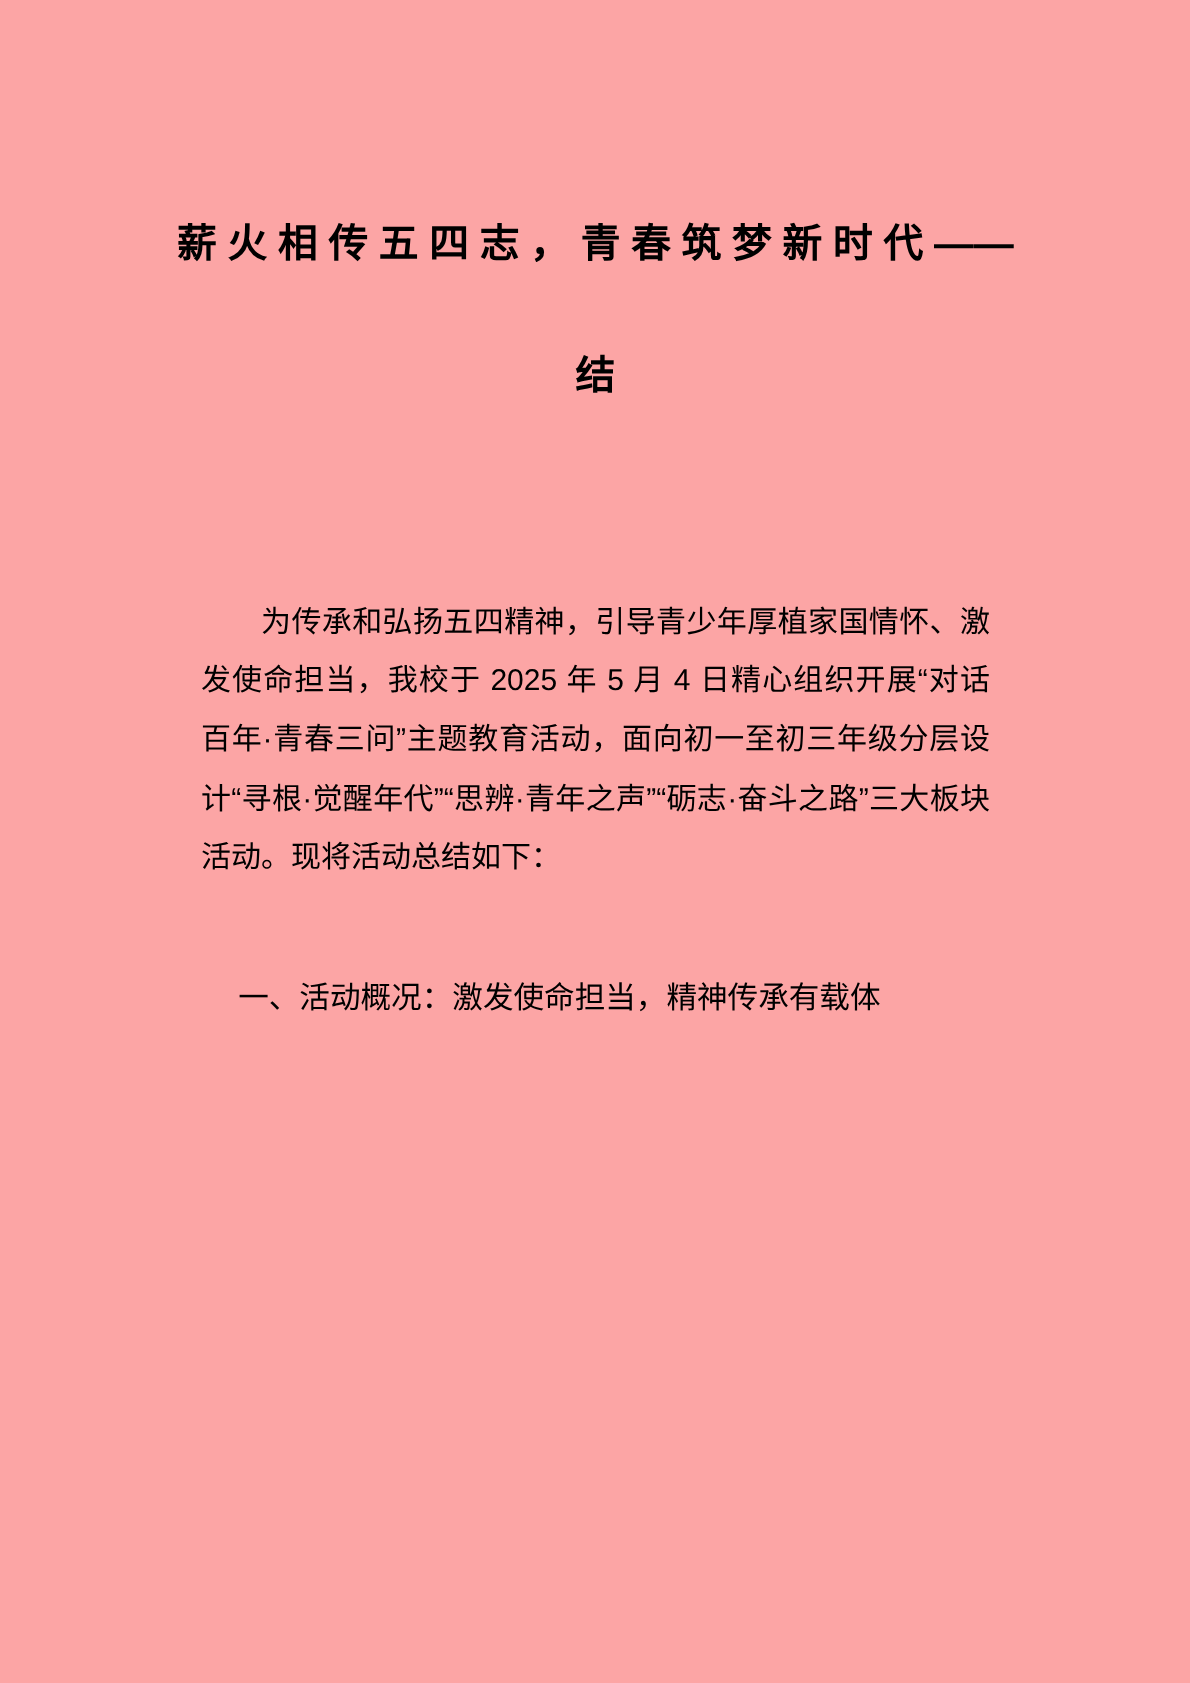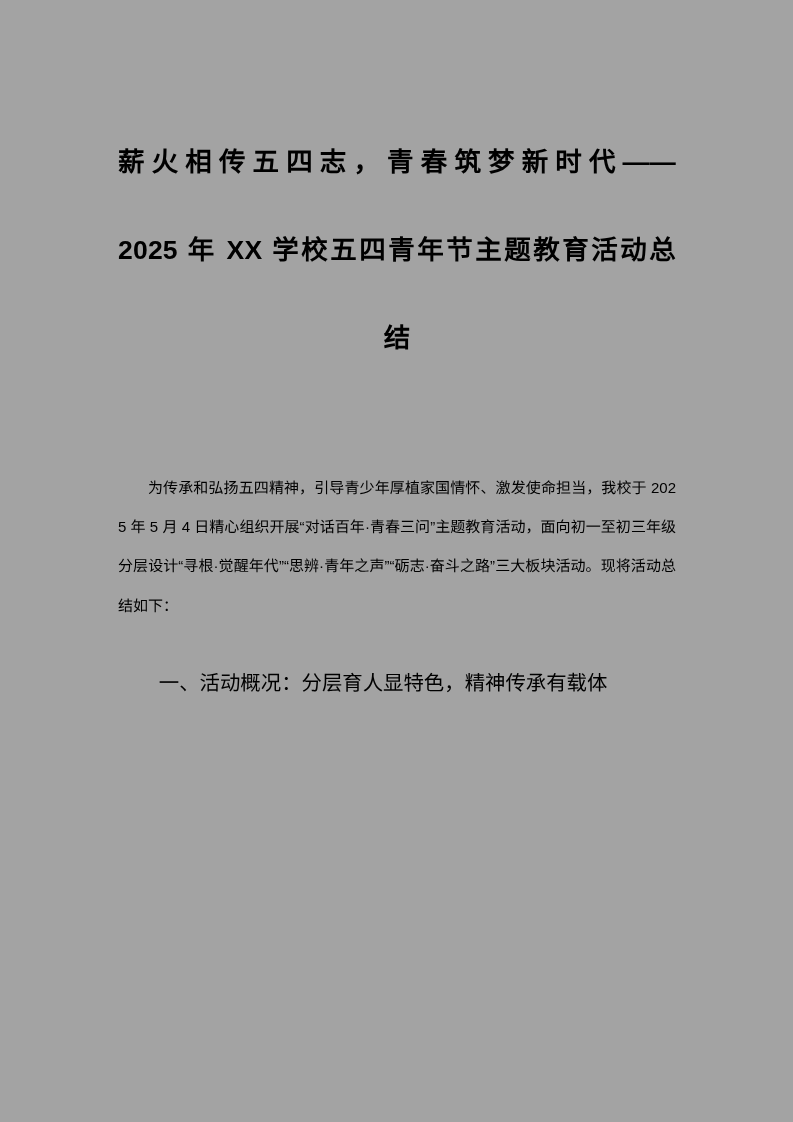--- a/index.html
+++ b/index.html
@@ -14,21 +14,21 @@
     position: relative;
     overflow: hidden;
     font-family: "Liberation Sans", "DejaVu Sans", sans-serif;
     color: #000000;
     -webkit-font-smoothing: antialiased;
   }
 
   .page {
     position: absolute;
     inset: 0;
-    background: #a3a3a3;
+    background: #fca5a5;
   }
 
   
   .content {
     position: absolute;
     left: 118px;
     top: 0;
     width: 558px;   
   }
 
@@ -51,22 +51,22 @@
     text-align-last: justify;
     text-justify: inter-character;
   }
   .doc-title .t-line.t-last {
     text-align: center;
     text-align-last: center;
   }
 
   
   .para {
-    margin: 0;
-    font-size: 15px;
+    margin: 16px;
+    font-size: 20px;
     line-height: 39.2px;
     text-align: justify;
     text-align-last: left;
     text-justify: inter-ideograph;
     word-break: break-all;
     letter-spacing: 0px;
   }
   .para.indent {
     text-indent: 2em;
   }
@@ -85,29 +85,28 @@
   }
 </style>
 </head>
 <body>
 
 <div class="page">
   <div class="content">
 
     <h1 class="doc-title">
       <span class="t-line">薪火相传五四志，青春筑梦新时代——</span>
-      <span class="t-line">2025 年 XX 学校五四青年节主题教育活动总</span>
       <span class="t-line t-last">结</span>
     </h1>
 
     <div class="spacer-lg"></div>
 
     <p class="para indent">为传承和弘扬五四精神，引导青少年厚植家国情怀、激发使命担当，我校于 2025 年 5 月 4 日精心组织开展“对话百年·青春三问”主题教育活动，面向初一至初三年级分层设计“寻根·觉醒年代”“思辨·青年之声”“砺志·奋斗之路”三大板块活动。现将活动总结如下：</p>
 
     <div class="spacer-md"></div>
 
-    <p class="heading">一、活动概况：分层育人显特色，精神传承有载体</p>
+    <p class="heading">一、活动概况：激发使命担当，精神传承有载体</p>
 
     <div class="spacer-sm"></div>
 
 
   </div>
 </div>
 
 </body></html>

